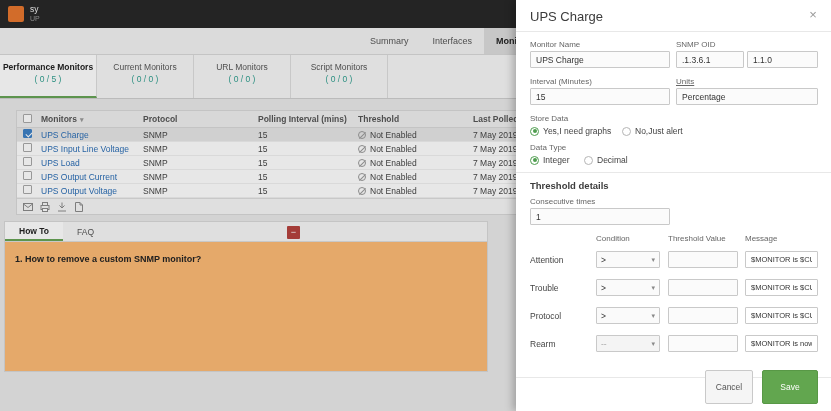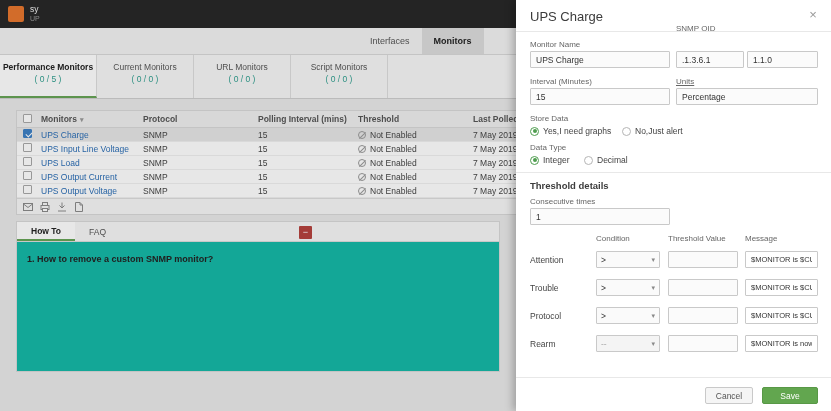--- a/index.html
+++ b/index.html
@@ -55,21 +55,21 @@
   
   .pagebar { display:flex; align-items:center; height:16px; background:#f7f7f7; border-top:1px solid #ddd; padding:0 6px; color:#666; }
   .pb-icons { display:flex; gap:7px; align-items:center; }
   .pb-icons svg { display:block; }
   .pb-right { margin-left:auto; display:flex; align-items:center; gap:4px; font-size:8px; }
   .pg-arrow { color:#888; font-size:9px; padding:0 1px; }
   .pg-box { border:1px solid #ccc; background:#fff; width:16px; height:12px; text-align:center; line-height:11px; font-size:8px; }
   .pg-size { border:1px solid #ccc; background:#fff; height:12px; padding:0 3px; display:flex; align-items:center; gap:3px; font-size:8px; }
 
   
-  .helpcard { left:16px; top:221px; width:484px; height:151px; background:#14b8a6; border:1px solid #d9d9d9; }
+  .helpcard { left:4px; top:221px; width:484px; height:151px; background:#fdba74; border:1px solid #d9d9d9; }
   .help-tabs { height:20px; background:#f6f6f6; border-bottom:1px solid #ddd; display:flex; position:relative; }
   .help-tab { padding:0 14px; display:flex; align-items:center; font-size:8.5px; color:#555; }
   .help-tab.active { background:#fff; color:#222; font-weight:bold; border-bottom:2px solid #66a355; }
   .help-close { position:absolute; left:282px; top:4px; width:13px; height:13px; background:#b5413d; color:#fff; font-size:9px; line-height:12px; text-align:center; border-radius:1px; }
   .help-q { padding:12px 10px; font-weight:bold; font-size:9px; color:#222; }
 
   
   .scrim { left:0; top:0; width:516px; height:411px; background:rgba(20,20,20,0.10); z-index:5; }
 
   
@@ -83,37 +83,38 @@
   .p-select .chev { margin-left:auto; color:#888; font-size:7px; }
   .p-select.disabled { color:#aaa; background:#f4f4f4; }
   .radio { width:9px; height:9px; border-radius:50%; border:1px solid #b5b5b5; display:inline-block; background:#fff; position:relative; flex:0 0 auto; }
   .radio.sel { border-color:#4f9d4f; }
   .radio.sel::after { content:""; position:absolute; inset:1.5px; border-radius:50%; background:#4f9d4f; }
   .radio-lbl { font-size:8.5px; color:#444; margin-left:4px; }
   .radio-group { display:flex; align-items:center; }
   .p-sechead { font-size:9.5px; color:#3c3c3c; font-weight:bold; }
   .thr-col { font-size:8px; color:#666; }
   .thr-lbl { font-size:8.5px; color:#444; }
-  .btn { height:17px; font-size:8.5px; display:flex; align-items:center; justify-content:center; border-radius:2px; }
+  .btn { height:34px; font-size:8.5px; display:flex; align-items:center; justify-content:center; border-radius:2px; }
   .btn-cancel { background:#f5f5f5; border:1px solid #c9c9c9; color:#555; width:48px; }
   .btn-save { background:#62a64f; border:1px solid #589846; color:#fff; width:56px; }
   .footer-row { position:absolute; right:13px; bottom:7px; display:flex; gap:9px; }
 </style>
 </head>
 <body>
 
 <div class="abs topbar">
   <span class="logo-sq"></span>
   <span class="device-meta">
     <span class="device-name">sy</span>
     <span class="device-sub">UP</span>
   </span>
 </div>
 
 <div class="abs navrow">
+  <div class="navtab">Summary</div>
   <div class="navtab">Interfaces</div>
   <div class="navtab active">Monitors</div>
 </div>
 
 <div class="abs montabs">
   <div class="montab active">
     <span>Performance Monitors</span>
     <span class="count">( 0 / 5 )</span>
   </div>
   <div class="montab">
@@ -247,21 +248,21 @@
 <div class="abs scrim"></div>
 
 <div class="abs panel">
 
   <div class="abs p-title">UPS Charge</div>
   <div class="abs p-close">×</div>
   <div class="abs p-hr" style="top:31px;"></div>
 
   <div class="abs p-label" style="left:14px; top:40px;">Monitor Name</div>
   <input class="abs p-input" style="left: 14px; top: 51px; width: 140px;" value="UPS Charge">
-  <div class="abs p-label" style="left:160px; top:24px;">SNMP OID</div>
+  <div class="abs p-label" style="left:160px; top:40px;">SNMP OID</div>
   <input class="abs p-input" style="left: 160px; top: 51px; width: 68px;" value=".1.3.6.1">
   <input class="abs p-input" style="left: 231px; top: 51px; width: 71px;" value="1.1.0">
 
   <div class="abs p-label" style="left:14px; top:77px;">Interval (Minutes)</div>
   <input class="abs p-input" style="left: 14px; top: 88px; width: 140px;" value="15">
   <div class="abs p-label" style="left:160px; top:77px;text-decoration:underline;">Units</div>
   <input class="abs p-input" style="left: 160px; top: 88px; width: 142px;" value="Percentage">
 
   <div class="abs p-label" style="left:14px; top:114px;">Store Data</div>
   <div class="abs radio-group" style="left:14px; top:126px;">

